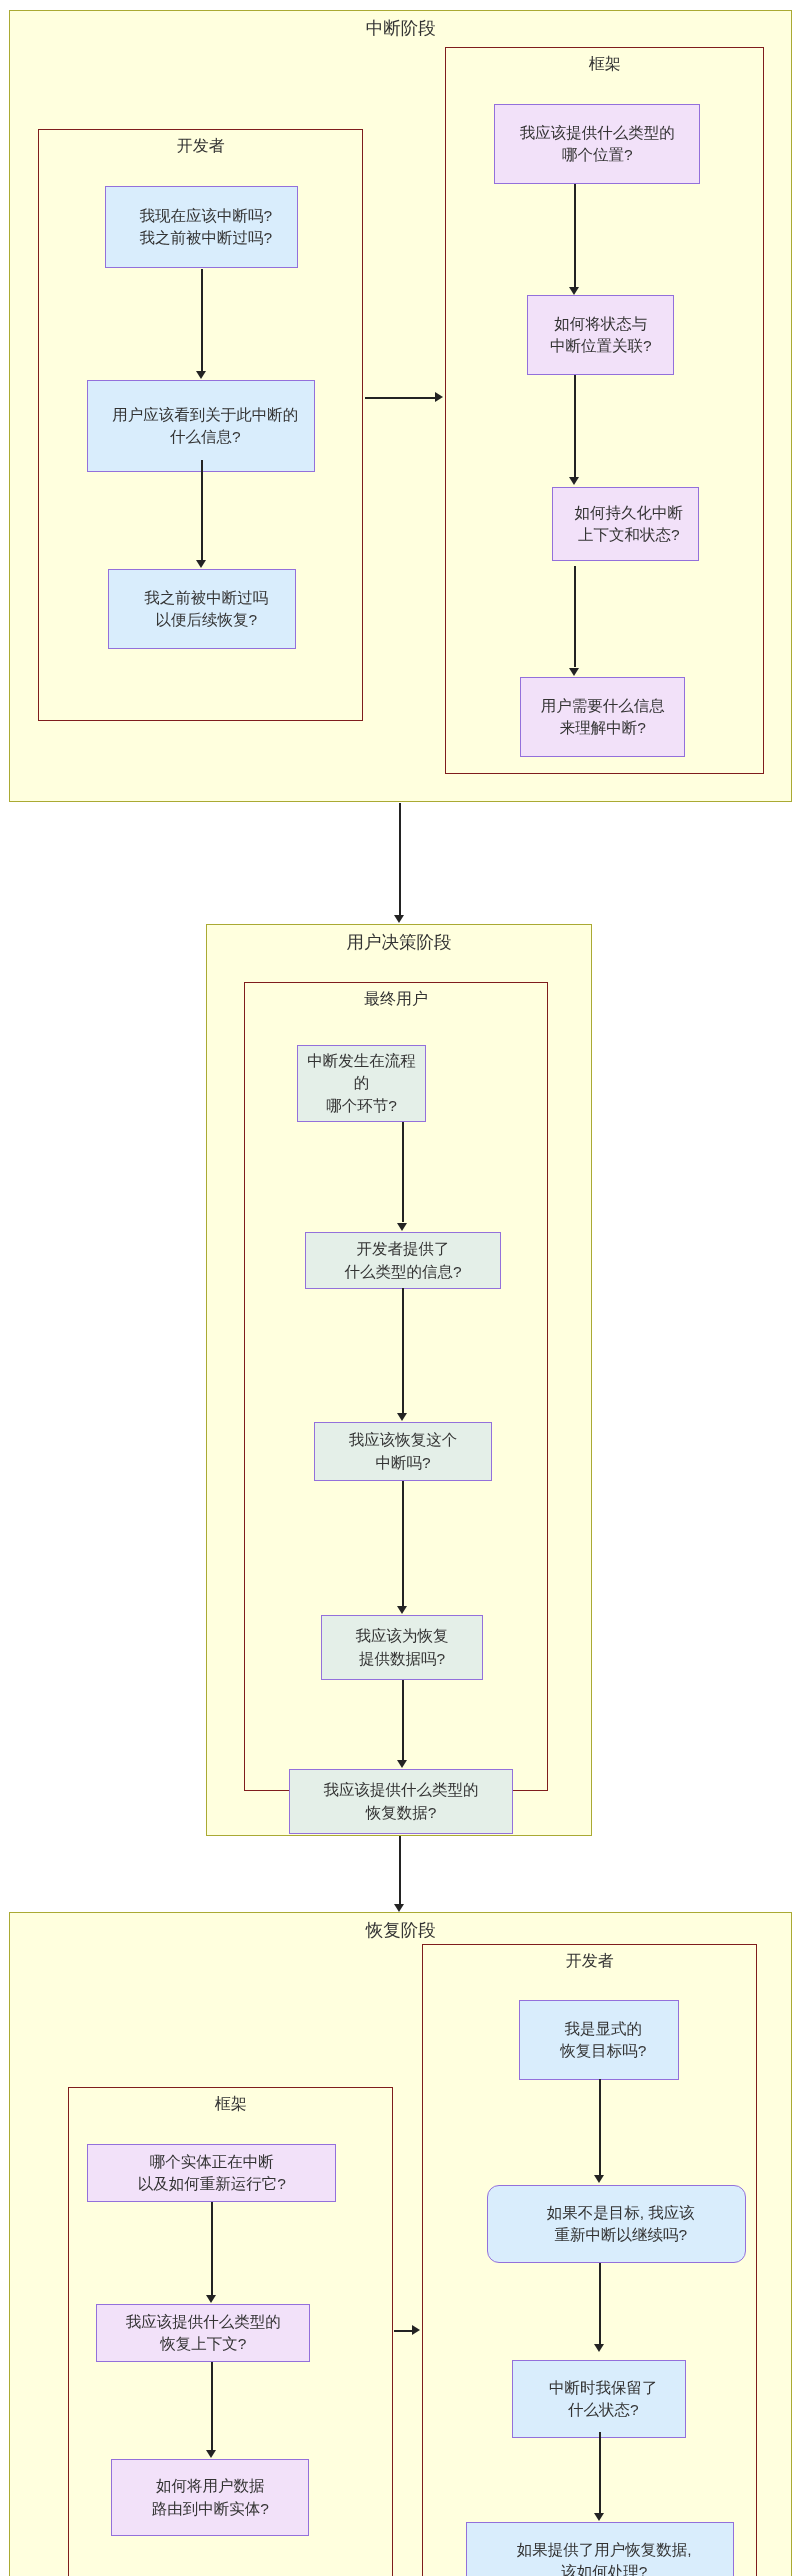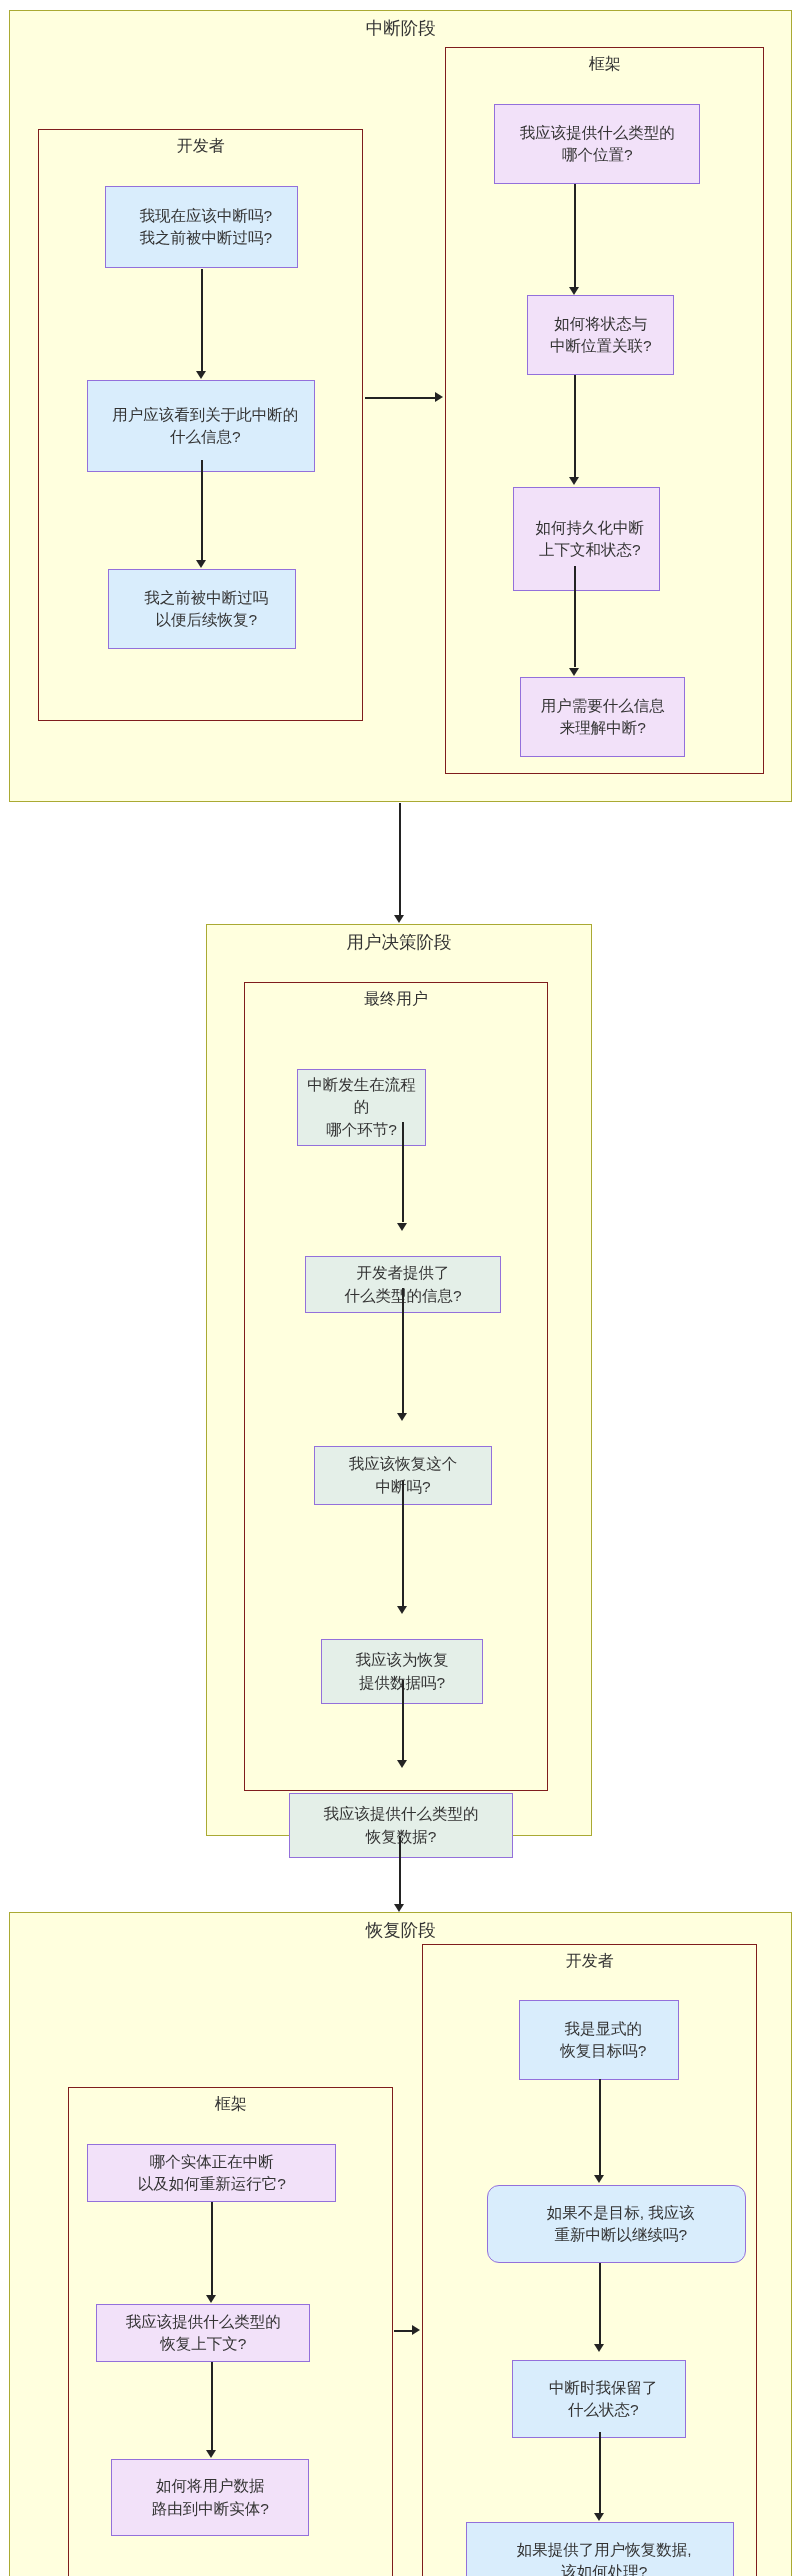--- a/index.html
+++ b/index.html
@@ -65,21 +65,21 @@
     line-height: 1.45;
     color: #333333;
     padding: 3.1px 5.2px;
     border-width: 1px;
     border-style: solid;
   }
   .node span { display: block; }
 
   .node.dev  { background: #d9edfc; border-color: #9370db; padding-left: 13px; }
   .node.fw   { background: #f2e1f9; border-color: #9370db; }
-  .node.user { background: #e4efe8; border-color: #9370db; margin-top: 24px; }
+  .node.user { background: #e4efe8; border-color: #9370db; }
 
   
   .vline {
     position: absolute;
     width: 1.5px;
     background: #232323;
   }
   .hline {
     position: absolute;
     height: 1.5px;
@@ -153,21 +153,21 @@
 
   <div class="node fw" style="left:517px; top:284px; width:147px; height:80px;">
     <div>
       <span>如何将状态与</span>
       <span>中断位置关联?</span>
     </div>
   </div>
   <div class="vline" style="left:564px; top:364px; height:102px;"></div>
   <div class="arrow-down" style="left:559px; top:466px;"></div>
 
-  <div class="node fw" style="left:503px; top:476px; width:147px; height:104px;padding-left:11px;">
+  <div class="node fw" style="left:542px; top:476px; width:147px; height:74px;padding-left:11px;">
     <div>
       <span>如何持久化中断</span>
       <span>上下文和状态?</span>
     </div>
   </div>
   <div class="vline" style="left:564px; top:555px; height:101px;"></div>
   <div class="arrow-down" style="left:559px; top:657px;"></div>
 
   <div class="node fw" style="left:510px; top:666px; width:165px; height:80px;">
     <div>

